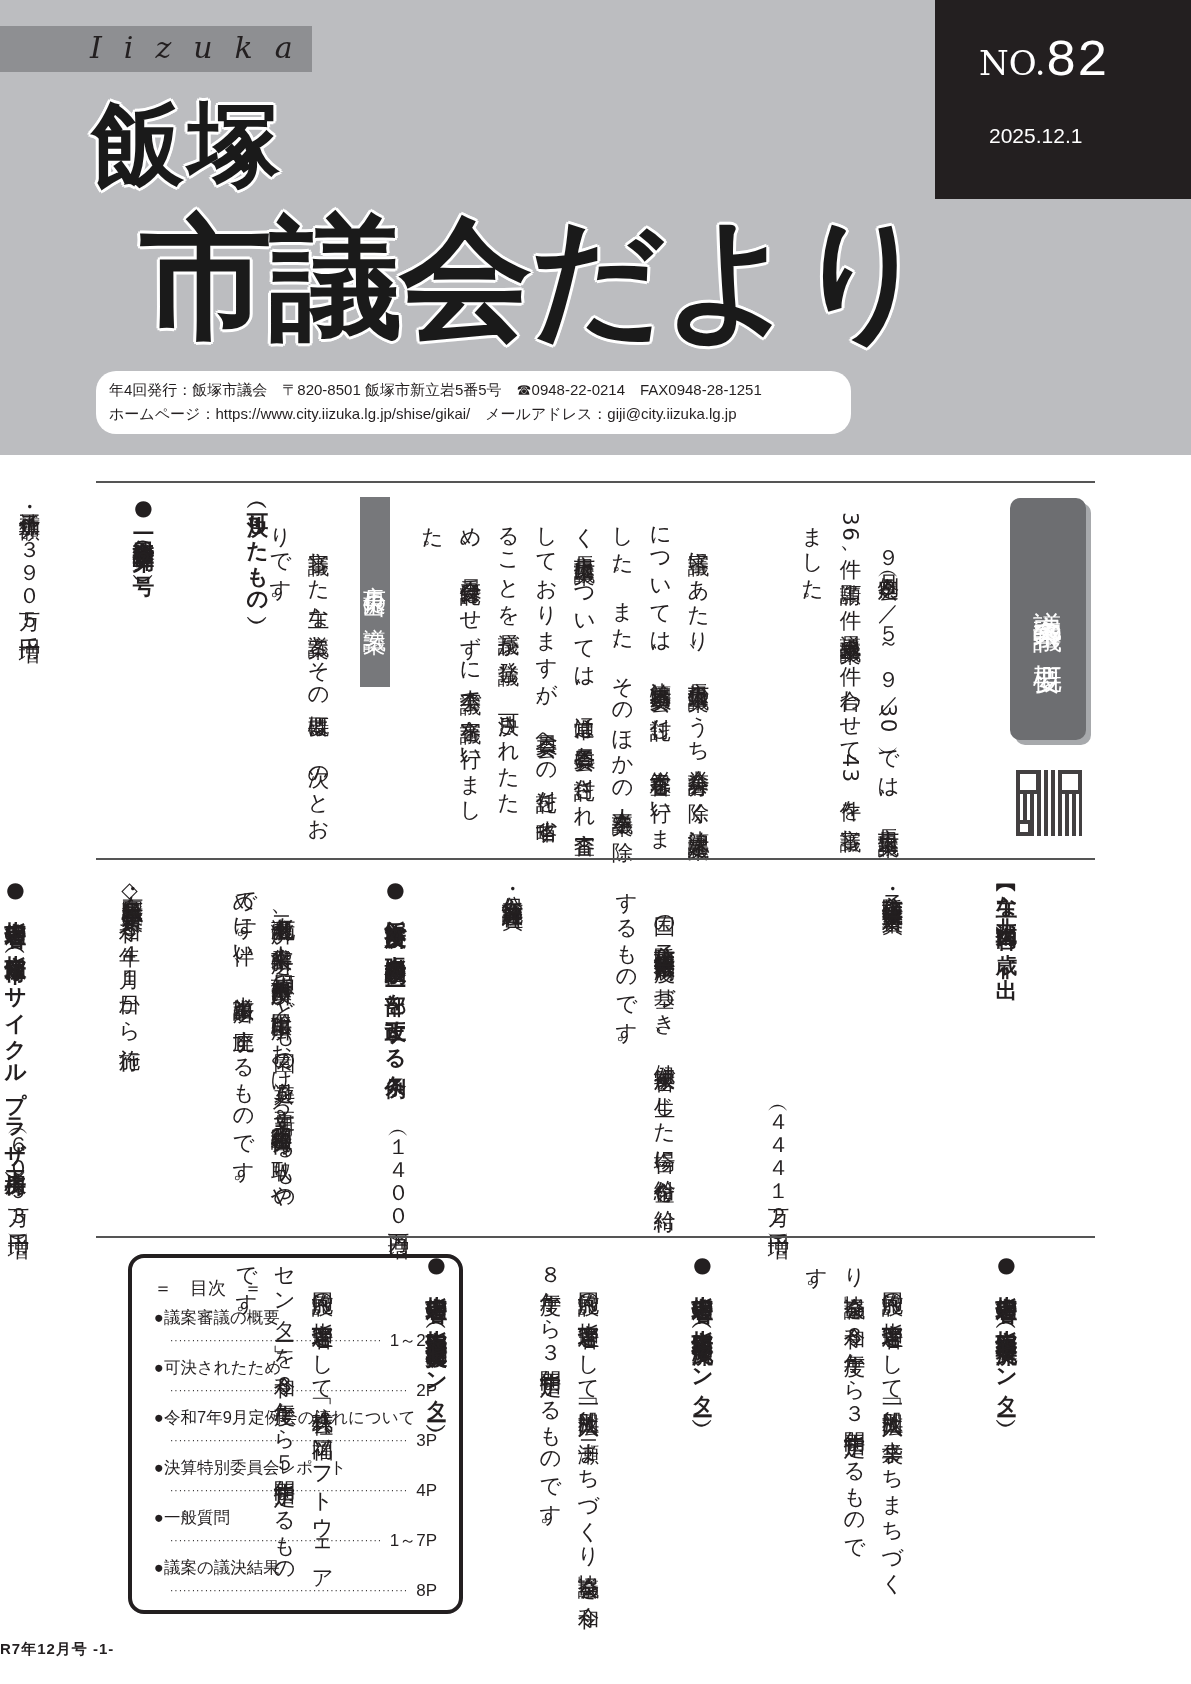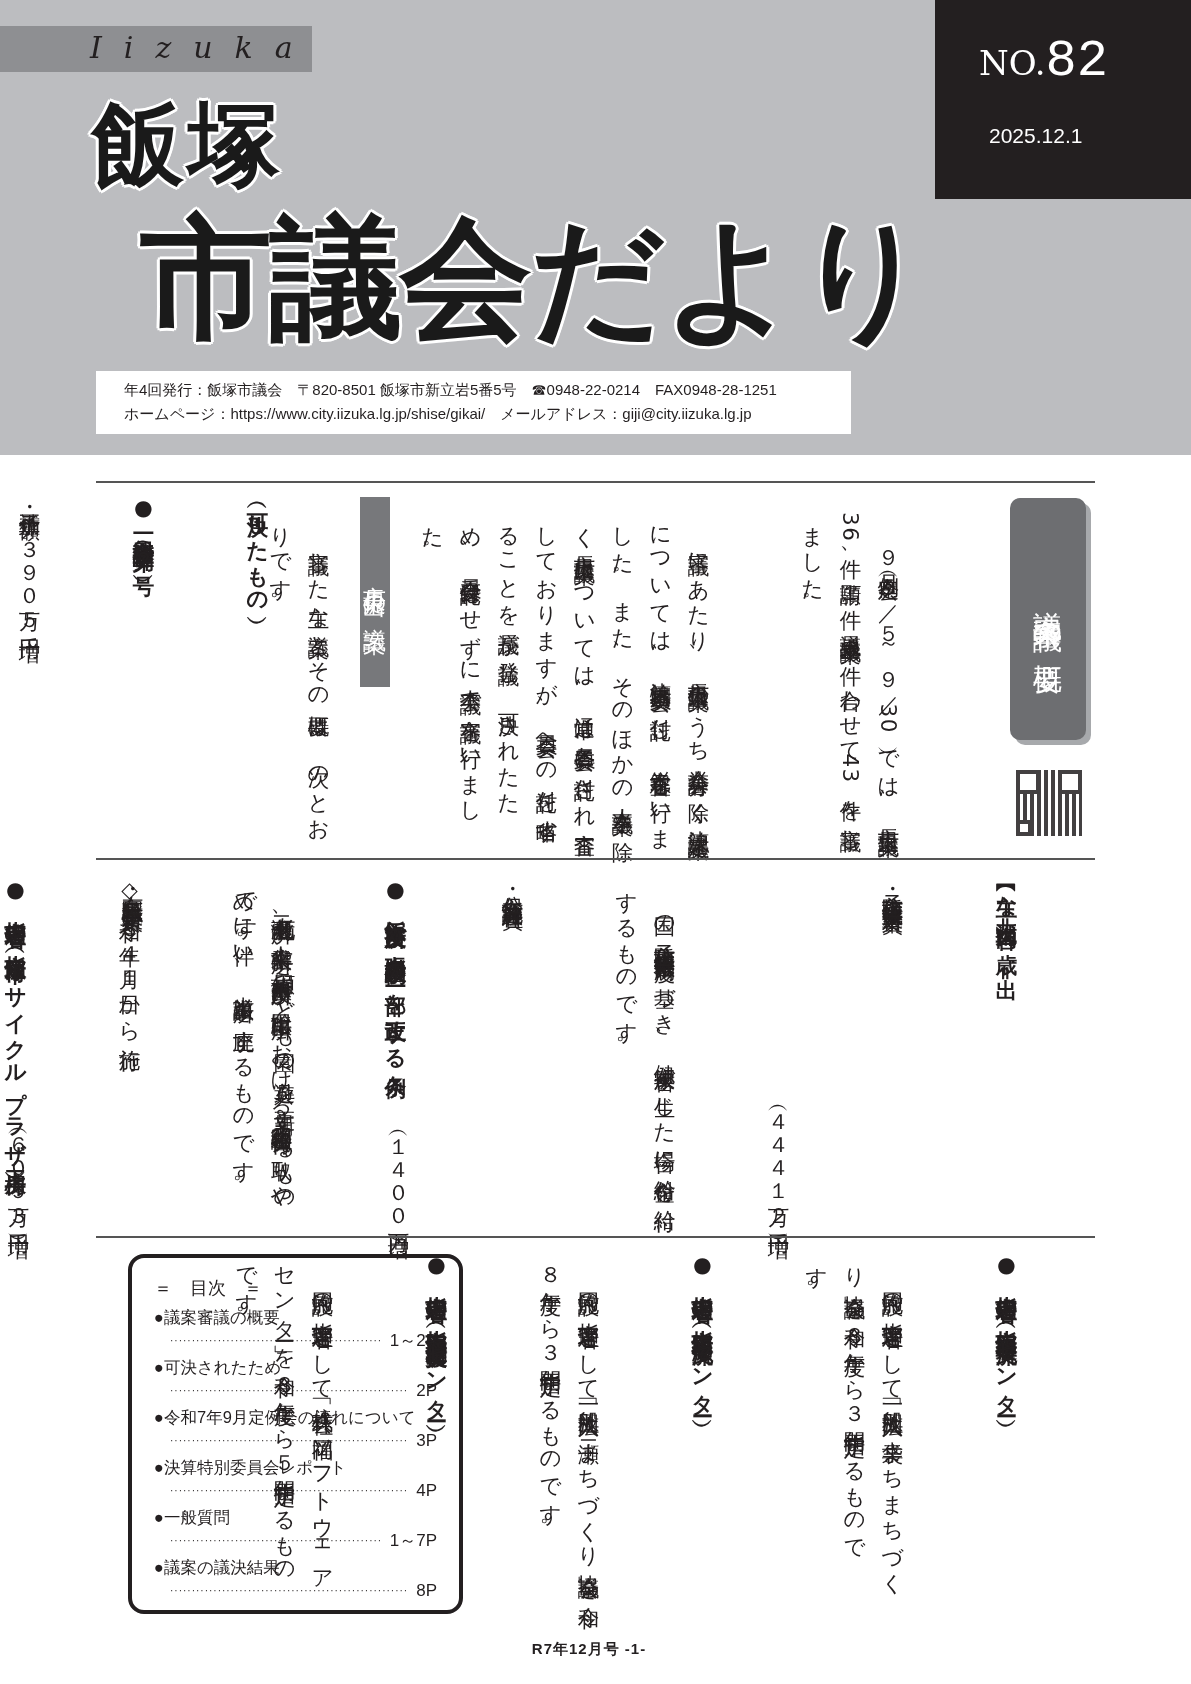--- a/index.html
+++ b/index.html
@@ -12,21 +12,21 @@
   .brand-text { position: absolute; left: 90px; top: 4px; font-family: "DejaVu Serif", serif; font-size: 30px; letter-spacing: 22px; color: #231f20; font-style: italic; }
   .title-small, .title-big { position: absolute; font-family: "DejaVu Serif", serif; font-weight: bold; color: #1a1a1a;
       text-shadow: 3px 0 0 #fff, -3px 0 0 #fff, 0 3px 0 #fff, 0 -3px 0 #fff, 2px 2px 0 #fff, -2px -2px 0 #fff, 2px -2px 0 #fff, -2px 2px 0 #fff; }
   .title-small { left: 92px; top: 98px; font-size: 92px; letter-spacing: 4px; line-height: 1; }
   .title-big { left: 140px; top: 212px; font-size: 132px; letter-spacing: -2px; line-height: 1; }
   .issue-box { position: absolute; left: 935px; top: 0; width: 256px; height: 199px; background: #231f20; color: #fff; }
   .issue-no { position: absolute; left: 44px; top: 36px; font-family: "DejaVu Serif", serif; white-space: nowrap; }
   .issue-no .no-label { font-size: 34px; }
   .issue-no .no-num { font-size: 52px; line-height: 1; font-family: Liberation Mono, monospace; }
   .issue-date { position: absolute; left: 46px; top: 124px; font-size: 21px; font-family: "Liberation Sans", sans-serif; margin-left: 8px; }
-  .contact-box { position: absolute; left: 96px; top: 371px; width: 755px; height: 63px; background: #fff; padding: 7px 28px; font-size: 15px; line-height: 24px; color: #231f20; font-family: "Liberation Sans", sans-serif; }
+  .contact-box { position: absolute; left: 96px; top: 371px; width: 755px; height: 63px; background: #fff; padding: 7px 13px; font-size: 15px; line-height: 24px; color: #231f20; font-family: "Liberation Sans", sans-serif; border-radius: 20px; }
   .contact-line { white-space: nowrap; }
 
   
   .hline { position: absolute; left: 96px; width: 999px; height: 2px; background: #555; }
 
   .vcol { position: absolute; writing-mode: vertical-rl; font-size: 21.5px; line-height: 38px; letter-spacing: 1.5px; color: #231f20; font-family: "DejaVu Sans", sans-serif; white-space: pre-wrap; }
   .vcol p { margin: 0; }
   .vcol .bold { font-weight: bold; }
 
   .tag-dark { position: absolute; writing-mode: vertical-rl; background: #6d6e71; color: #fff; border-radius: 10px; font-size: 29px; letter-spacing: 4px; text-align: center; line-height: 76px; box-shadow: 5px 5px 0 #a7a9ac; }
@@ -42,21 +42,21 @@
 
   
   .toc { position: absolute; left: 128px; top: 1254px; width: 335px; height: 360px; border: 4px solid #231f20; border-radius: 16px; padding: 18px 22px 0 22px; font-family: "Liberation Sans", sans-serif; color: #231f20; }
   .toc-title { text-align: left; font-size: 18px; margin-bottom: 6px; white-space: pre; }
   .toc-item { font-size: 16.5px; }
   .toc-label { line-height: 22px; }
   .toc-leader { display: flex; align-items: flex-end; line-height: 26px; margin-bottom: 2px; }
   .toc-dots { flex: 1; overflow: hidden; white-space: nowrap; letter-spacing: 1px; font-size: 10px; padding-left: 16px; color: #231f20; }
   .toc-page { font-size: 17px; padding-left: 8px; }
 
-  .footer { position: absolute; left: 0; top: 1640px; width: 1178px; text-align: center; font-size: 15px; font-weight: bold; letter-spacing: 1px; color: #231f20; font-family: "Liberation Sans", sans-serif; }
+  .footer { position: absolute; left: 0; top: 1640px; width: 1178px; font-size: 15px; font-weight: bold; letter-spacing: 1px; color: #231f20; font-family: "Liberation Sans", sans-serif; }
 </style>
 </head>
 <body>
 
 <div class="header">
   <div class="brand-bar">
     <span class="brand-text">Iizuka</span>
   </div>
   <div class="title-small">飯塚</div>
   <div class="title-big">市議会だより</div>

